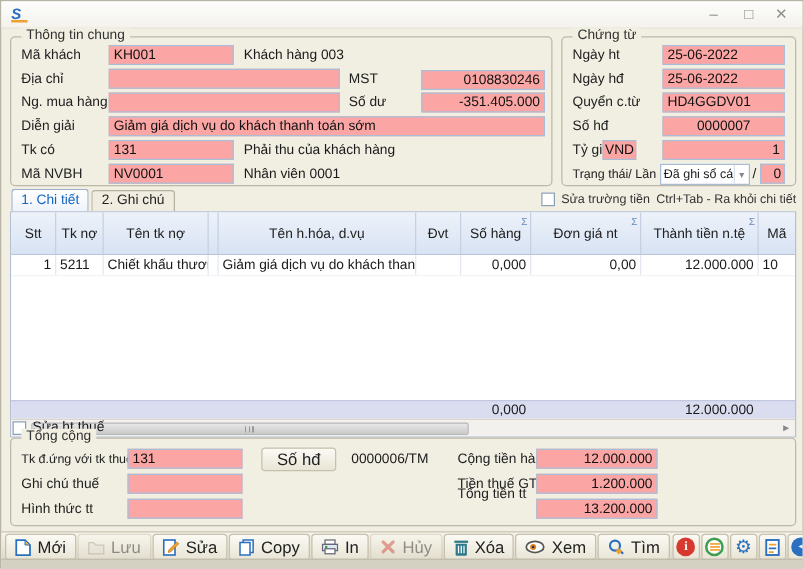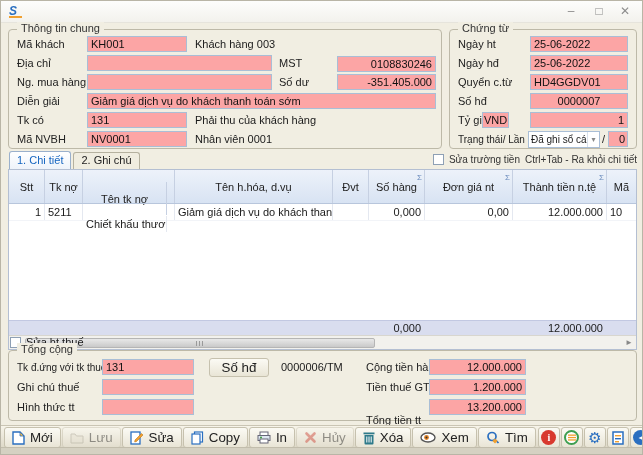--- a/index.html
+++ b/index.html
@@ -37,21 +37,21 @@
   .table{position:absolute;left:7px;top:168px;width:629px;background:#fff;border:1px solid #b4bfd2;}
   .thead{display:flex;height:34px;background:linear-gradient(#edf2fa,#d8e3f3);border-bottom:1px solid #b8c6dc;}
   .th{position:relative;display:flex;align-items:center;justify-content:center;border-right:1px solid #c6d0e2;height:100%;color:#222;overflow:hidden;white-space:nowrap;}
   .th .sig{position:absolute;right:2px;top:3px;font-size:8px;color:#6688bb;}
   .tbody{height:116px;background:#fff;}
   .trow{display:flex;height:17px;border-bottom:1px solid #f2f4f8;}
   .td{height:100%;line-height:16px;border-right:1px solid #e4e8f0;padding:0 3px;overflow:hidden;white-space:nowrap;}
   .td.right{text-align:right;}
   .tsum{display:flex;height:15px;background:#d9ddef;border-top:1px solid #c2c8e2;align-items:center;}
   .tsum .td{border-right:1px solid transparent;line-height:15px;}
-  .c0{width:36px;}.c1{width:38px;}.c2{width:84px;margin-top:12px;}.c3{width:8px;}.c4{width:158px;}
+  .c0{width:36px;}.c1{width:38px;}.c2{width:84px;}.c3{width:8px;}.c4{width:158px;}
   .c5{width:36px;}.c6{width:56px;}.c7{width:88px;}.c8{width:94px;}.c9{flex:1;}
   .hscroll{height:14px;background:#f2f1ed;border-top:1px solid #d8d6cf;display:flex;align-items:center;}
   .harrow{width:14px;height:13px;text-align:center;line-height:13px;color:#888;font-size:8px;}
   .hthumb{width:350px;height:10px;margin-left:2px;background:linear-gradient(#e8e8e8,#c9c9c9);border:1px solid #b5b5b5;border-radius:2px;position:relative;}
   .hthumb:after{content:"";position:absolute;left:50%;top:2px;width:8px;height:5px;margin-left:-4px;
     background:repeating-linear-gradient(90deg,#9a9a9a 0 1px,transparent 1px 3px);}
   .hspacer{flex:1;}
   
   .toolbar{position:absolute;left:0;right:0;top:424px;height:24px;background:linear-gradient(#f7f4e9,#dcd7c6);border-top:1px solid #cac5b4;display:flex;align-items:center;padding-left:3px;}
   .tbtn{display:inline-flex;align-items:center;gap:5px;height:21px;padding:0 7px;border:1px solid #c6c1ae;border-radius:3px;background:linear-gradient(#fbfaf4,#e9e5d6);color:#222;margin-right:1px;white-space:nowrap;}
@@ -213,21 +213,21 @@
 
     <span class="lbl" style="left:8px;top:48px;">Hình thức tt</span>
     <input class="inp" style="left: 93px; top: 48px; width: 92px;" value="">
 
     <span class="lbl" style="left:357px;top:8px;">Cộng tiền hàng</span>
     <input class="inp right" style="left: 420px; top: 8px; width: 97px;" value="12.000.000">
 
     <span class="lbl" style="left:357px;top:28px;">Tiền thuế GTGT</span>
     <input class="inp right" style="left: 420px; top: 28px; width: 97px;" value="1.200.000">
 
-    <span class="lbl" style="left:357px;top:36px;margin-top:25px;">Tổng tiền tt</span>
+    <span class="lbl" style="left:357px;top:36px;">Tổng tiền tt</span>
     <input class="inp right" style="left: 420px; top: 48px; width: 97px;" value="13.200.000">
   </div>
 
   <div class="toolbar">
     <button class="tbtn">
       <span>
           <svg width="13" height="14" viewBox="0 0 13 14">
             <path d="M1 1 h7 l4 4 v8 H1 z" fill="#fff" stroke="#2a6fc0" stroke-width="1.4"></path>
             <path d="M8 1 l4 4 h-4 z" fill="#f5b942" stroke="#2a6fc0" stroke-width="0.8"></path>
           </svg>

